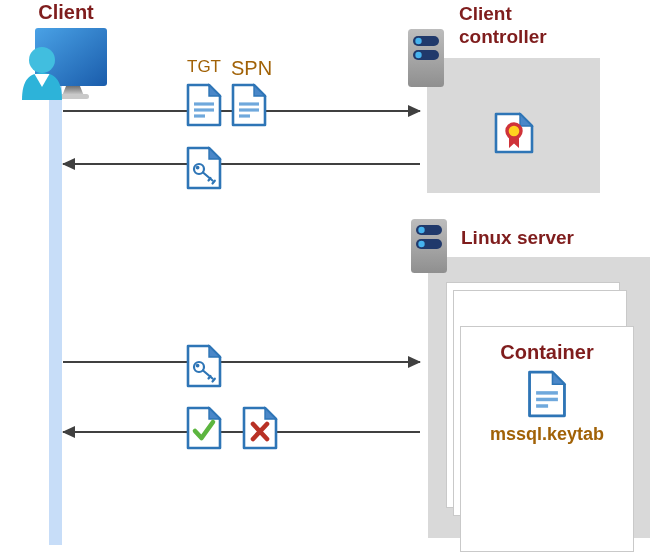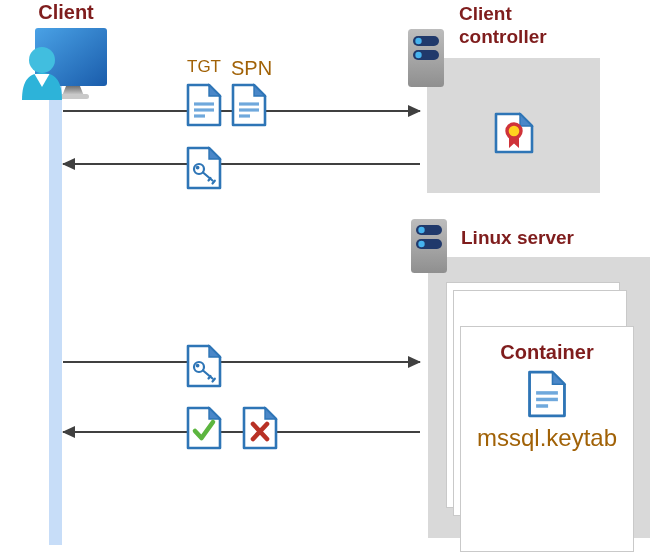--- a/index.html
+++ b/index.html
@@ -229,16 +229,16 @@
         <path d="M2 2 H23 L34 13 V42 H2 Z" fill="#fff" stroke="#2e75b6" stroke-width="2.6" stroke-linejoin="round"></path>
         <path d="M23 2 V13 H34 Z" fill="#4a87c8" stroke="#2e75b6" stroke-width="1.4"></path>
         <g stroke="#6fa8dc" stroke-width="3.2">
           <line x1="8" y1="21" x2="28" y2="21"></line>
           <line x1="8" y1="27" x2="28" y2="27"></line>
           <line x1="8" y1="33" x2="19" y2="33"></line>
         </g>
       </svg>
     </div>
 
-    <div class="gray-label" style="margin-top:2px;font-size:24px;">mssql.keytab</div>
+    <div class="gray-label" style="margin-top:2px;font-size:18px;font-weight:bold;">mssql.keytab</div>
   </div>
 
 </div>
 
 </body></html>

